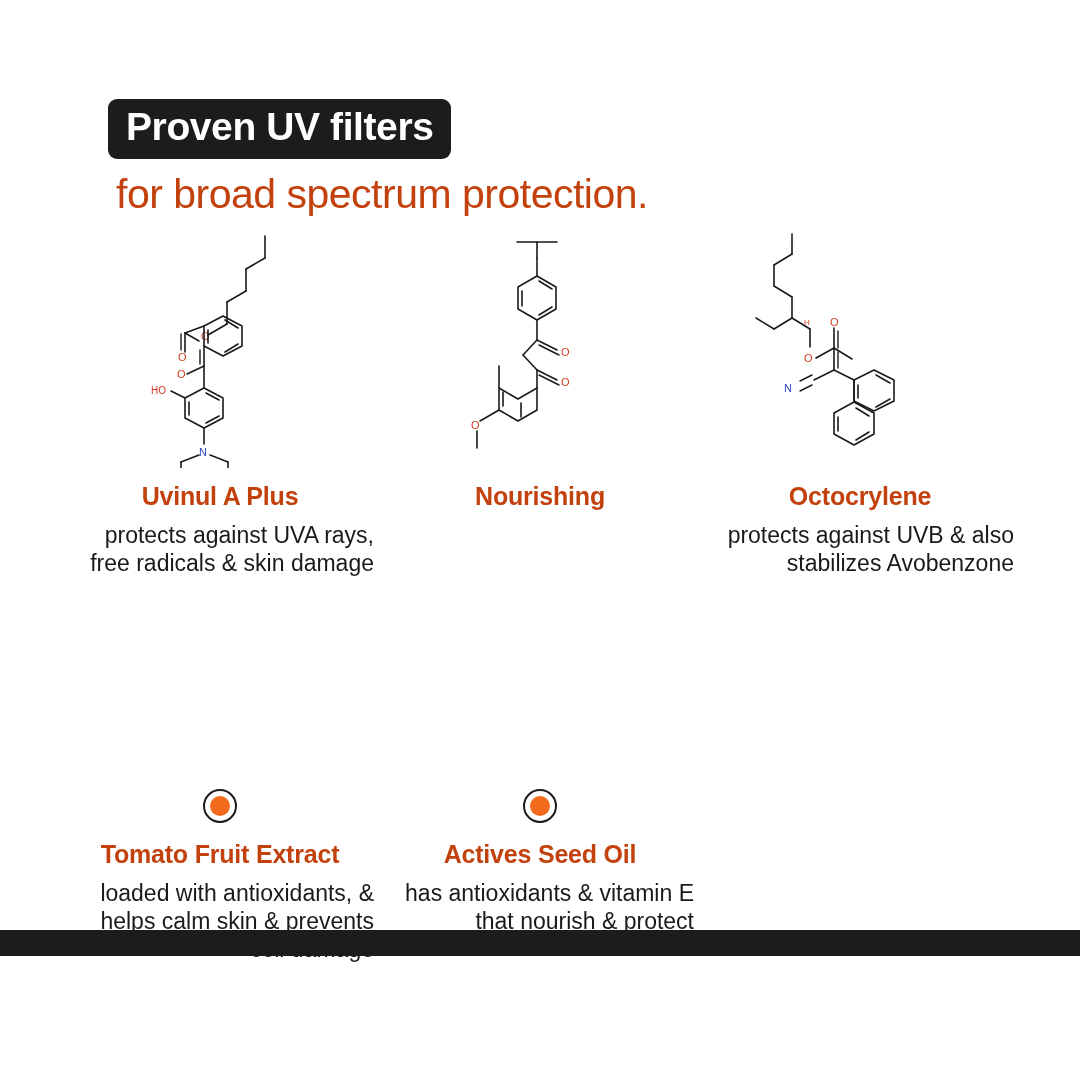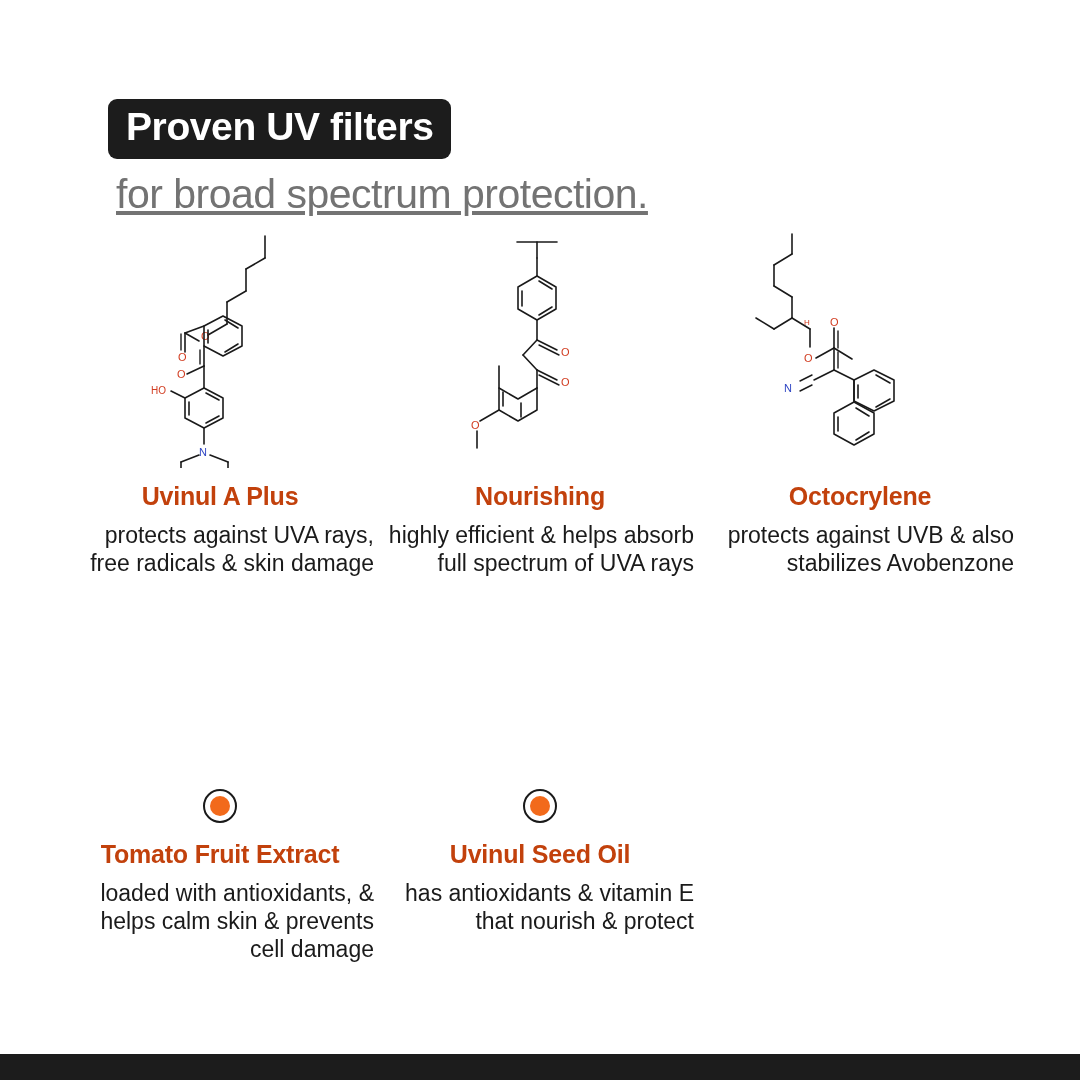--- a/index.html
+++ b/index.html
@@ -11,21 +11,21 @@
     height: 1080px;
     background: #ffffff;
     font-family: "Liberation Sans", sans-serif;
     color: #1a1a1a;
     position: relative;
     overflow: hidden;
   }
   .page {
     position: relative;
     width: 1080px;
-    height: 1080px;
+    height: 956px;
     box-sizing: border-box;
   }
 
   
   .heading-block {
     position: absolute;
   }
   .pill {
     display: inline-block;
     background: #1c1c1c;
@@ -33,25 +33,24 @@
     font-size: 39px;
     font-weight: 700;
     letter-spacing: -0.4px;
     padding: 8px 18px 11px 18px;
     border-radius: 9px;
     line-height: 1.05;
   }
   .subhead {
     font-size: 41px;
     font-weight: 400;
-    color: #737373;
+    color: #c2410c;
     letter-spacing: -0.5px;
     margin-top: 12px;
     padding-left: 8px;
-    text-decoration: underline;
   }
 
   #uv-heading { left: 108px; top: 99px; }
   #actives-heading { left: 108px; top: 672px; }
 
   
   .cols {
     position: absolute;
     display: flex;
     width: 960px;
@@ -218,21 +217,20 @@
           <path d="M102 160 L102 182 L83 193 L64 182 L64 160"></path>
           <path d="M86 175 L86 189"></path>
           <path d="M68 164 L68 178"></path>
 
           <path d="M64 182 L45 193"></path>
           <text x="36" y="201" font-size="11" fill="#d13b1f" stroke="none" font-family="'Liberation Sans',sans-serif">O</text>
           <path d="M42 203 L42 220"></path>
         </svg>
       </div>
       <div class="col-title">Nourishing</div>
-      <div class="col-desc">highly efficient &amp; helps absorb full spectrum of UVA rays</div>
     </div>
 
     <div class="col">
       <div class="struct-wrap">
         <svg width="220" height="240" viewBox="0 0 220 240" fill="none" stroke="#1a1a1a" stroke-width="1.6" stroke-linecap="round" stroke-linejoin="round">
 
           <path d="M42 6 L42 26"></path>
           <path d="M42 26 L24 37"></path>
           <path d="M24 37 L24 58"></path>
           <path d="M24 58 L42 69"></path>
@@ -291,19 +289,19 @@
       <div class="col-desc">loaded with antioxidants, &amp; helps calm skin &amp; prevents cell damage</div>
     </div>
 
 
     <div class="col">
       <div class="dot-wrap">
         <div class="dot">
             <div class="dot-inner"></div>
           </div>
       </div>
-      <div class="col-title">Uvinul Seed Oil</div>
+      <div class="col-title">Actives Seed Oil</div>
       <div class="col-desc">has antioxidants &amp; vitamin E that nourish &amp; protect</div>
     </div>
   </div>
 
   <div id="bottom-bar"></div>
 </div>
 
 </body></html>

